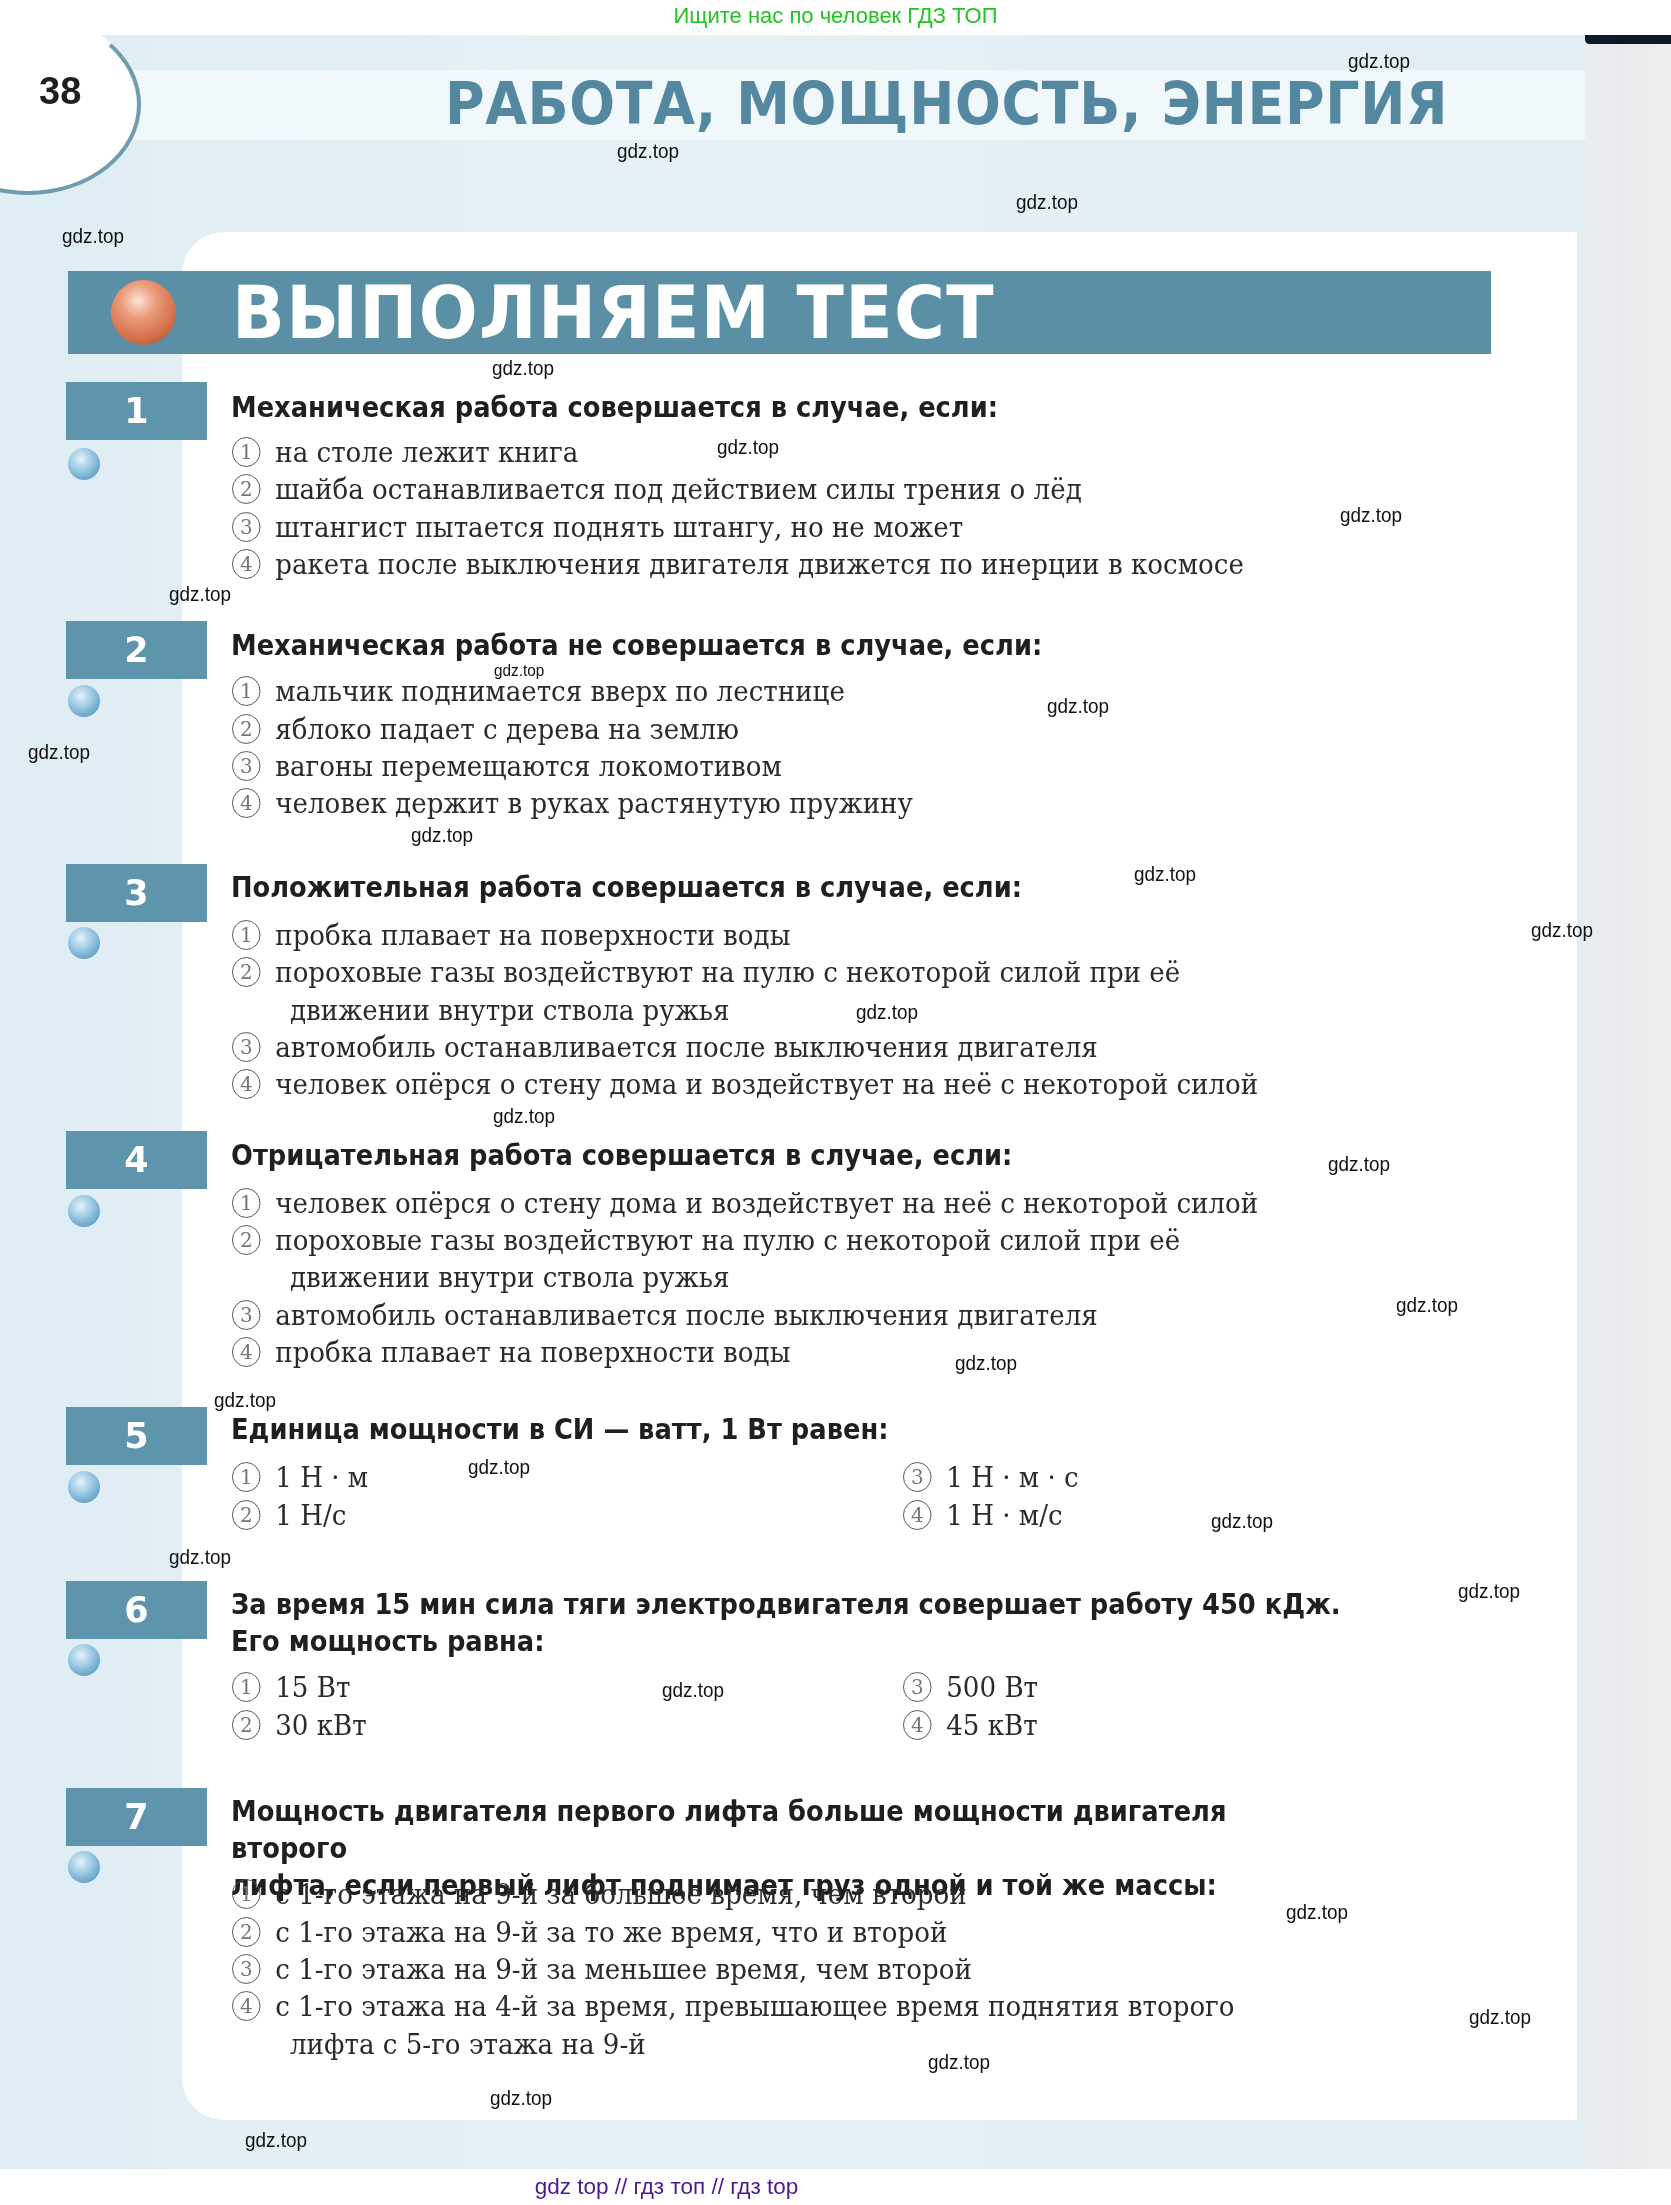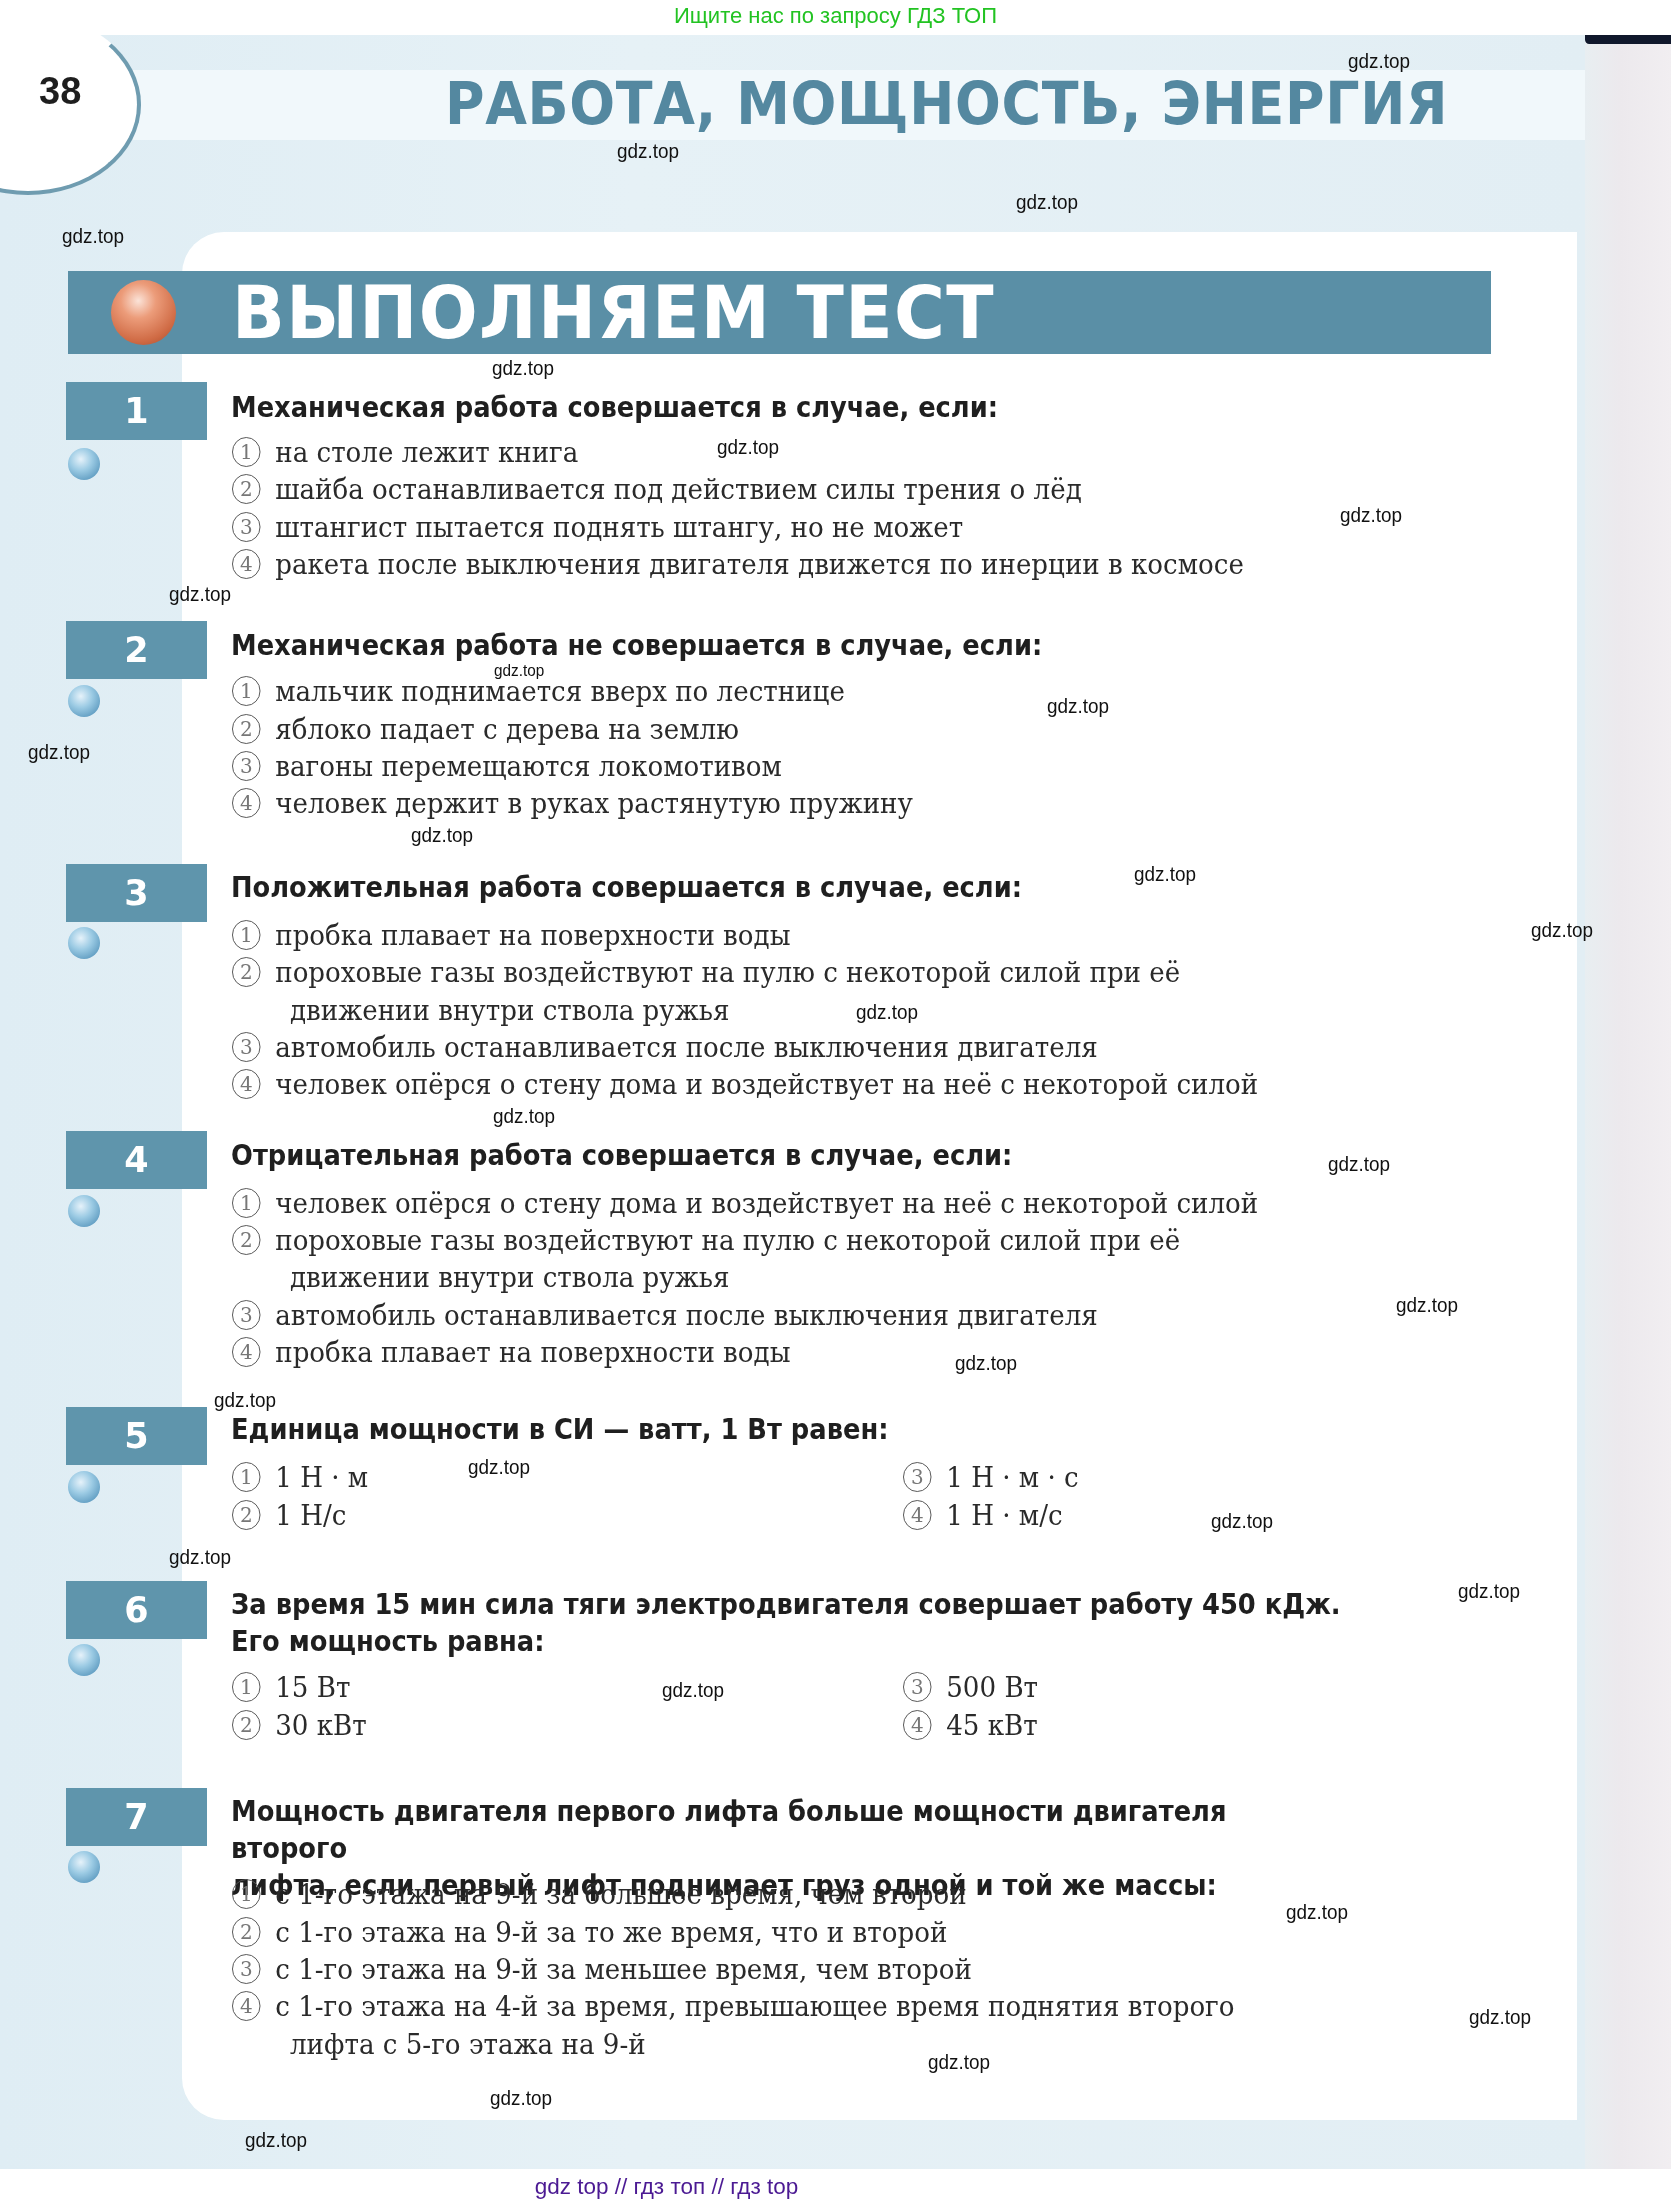--- a/index.html
+++ b/index.html
@@ -95,21 +95,21 @@
     .wm.small { font-size: 17px; }
     .footer {
       position: absolute; left: 0; top: 2171px; width: 1333px; height: 35px; background: #ffffff;
       text-align: center; color: #4b1a93; font-size: 22.5px; line-height: 32px;
       font-family: "Liberation Sans", sans-serif;
     }
   </style>
 </head>
 <body>
 
-<div class="top-banner">Ищите нас по запросу ГДЗ ТОП</div>
+<div class="top-banner">Ищите нас по человек ГДЗ ТОП</div>
 
 <div class="page"></div>
 <div class="spine"></div>
 <div class="spine-top"></div>
 <div class="header-band"></div>
 
 <div class="page-number-arc"></div>
 <div class="page-number">38</div>
 
 <div class="chapter-title">РАБОТА, МОЩНОСТЬ, ЭНЕРГИЯ</div>

